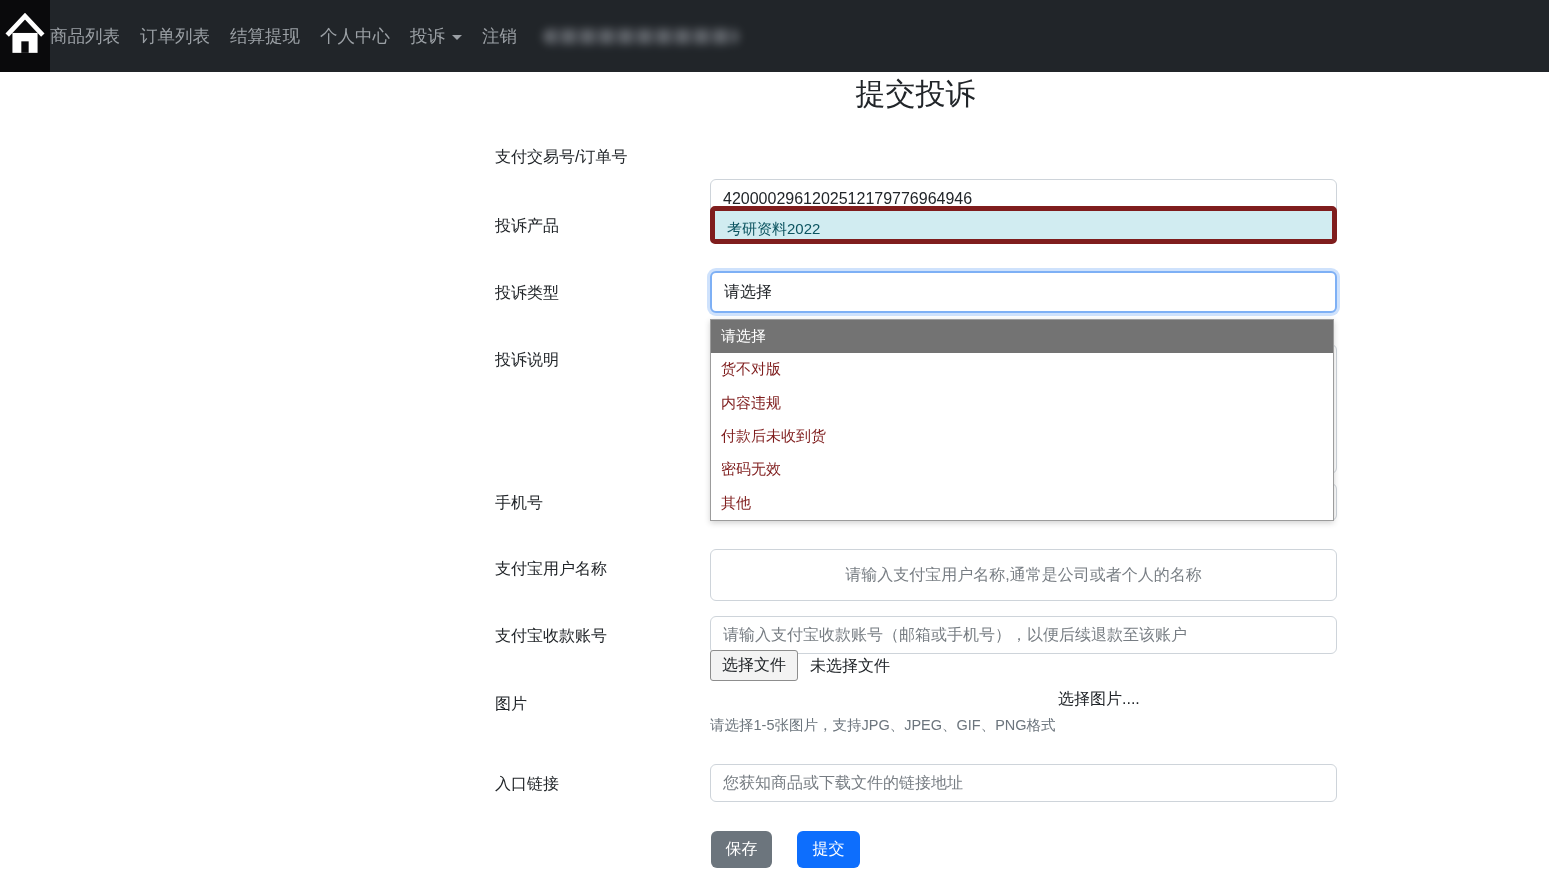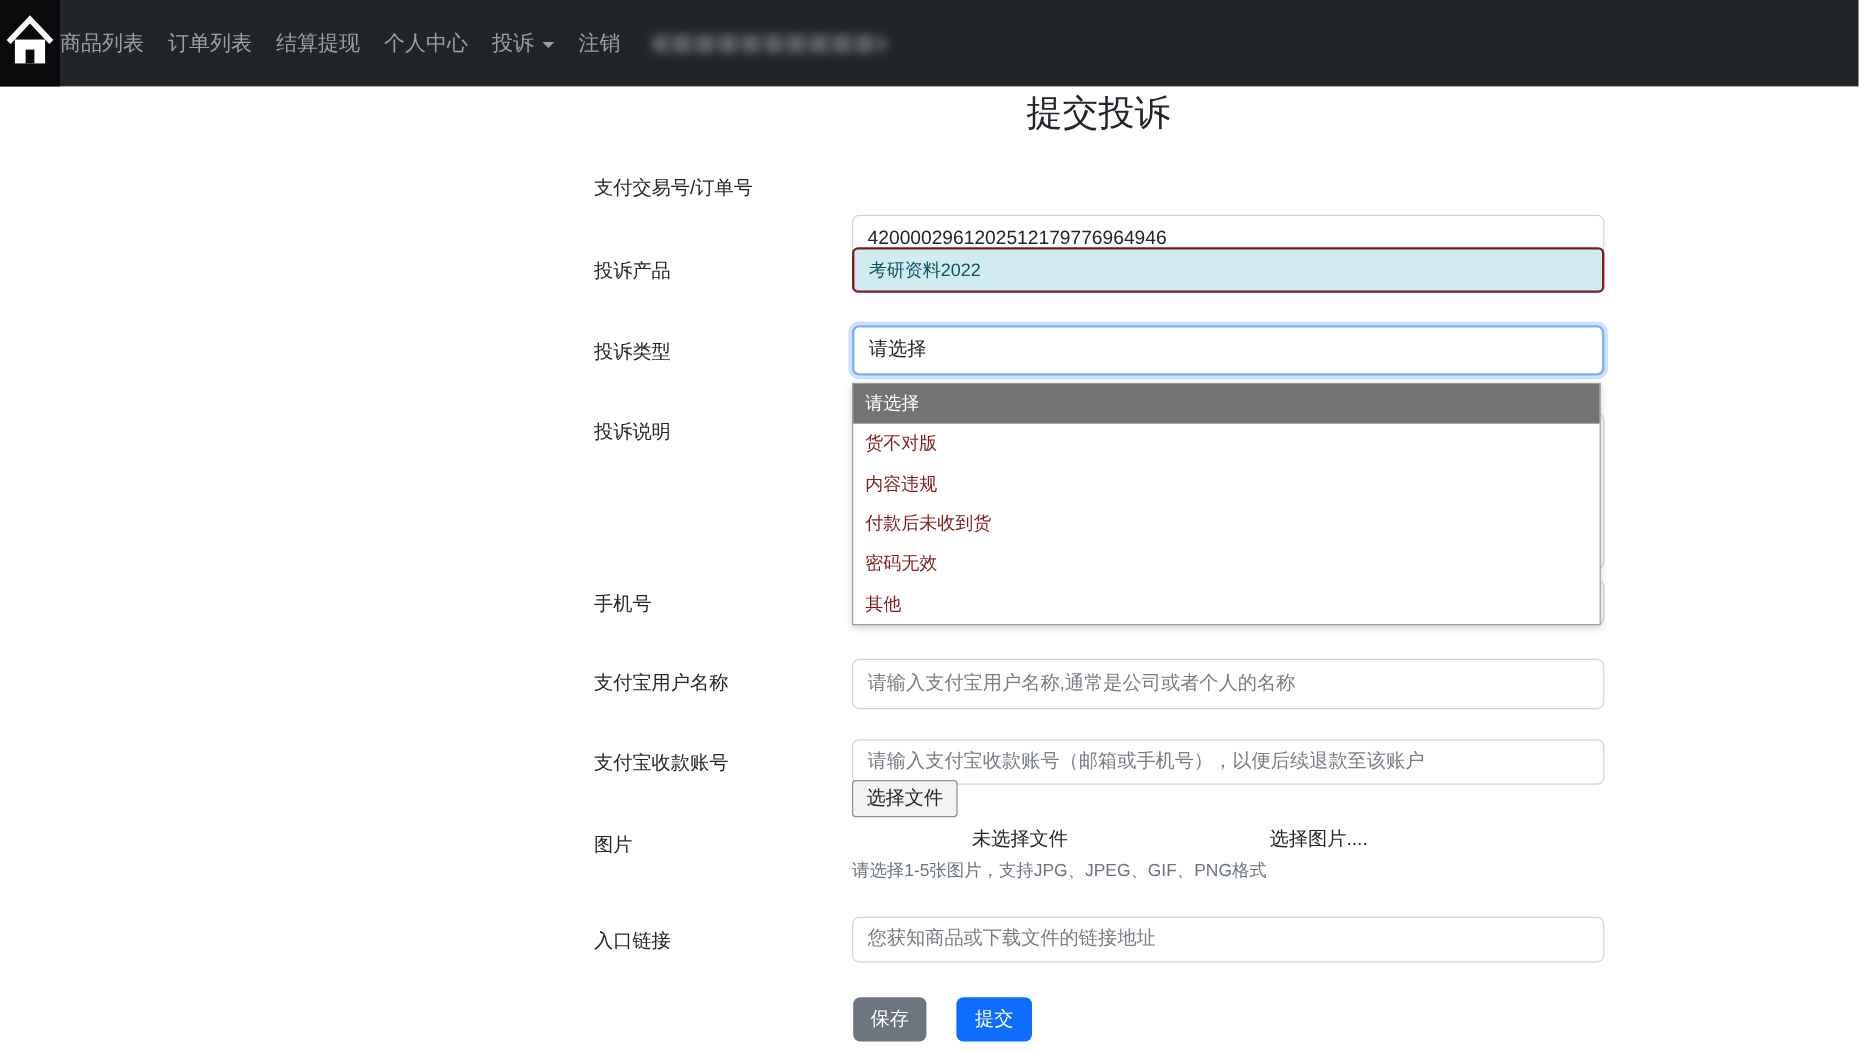--- a/index.html
+++ b/index.html
@@ -40,21 +40,21 @@
   .flabel { position:absolute; left:495px; font-size:16px; color:#212529; }
   .tb {
     position:absolute; left:710px; width:627px; height:39px;
     border:1px solid #ced4da; border-radius:6px; padding:0 12px;
     font-size:16px; color:#212529; background:#fff; outline:none;
     font-family:"Liberation Sans","DejaVu Sans",sans-serif;
   }
   .tb::placeholder { color:#777d83; opacity:1; }
   .info-box {
     position:absolute; left:710px; top:206px; width:627px; height:38px;
-    background:#d1ecf1; color:#0c5460; border:2px solid #7f1d1d; border-radius:5px;
+    background:#d1ecf1; color:#0c5460; border:5px solid #7f1d1d; border-radius:5px;
     font-size:15px; line-height:36px; padding:0 12px;
   }
   .select-box {
     position:absolute; left:710px; top:271px; width:627px; height:42px;
     background:#fff; border:2px solid #7eb0f5; border-radius:6px;
     box-shadow:0 0 0 3px #cfe2fc; font-size:16px; color:#212529;
     line-height:38px; padding:0 12px; cursor:pointer;
   }
   .desc-area {
     position:absolute; left:710px; top:344px; width:627px; height:130px;
@@ -74,21 +74,21 @@
     font-size:15px; color:#7f1d1d; cursor:pointer;
   }
   .option.highlighted { background:#737373; color:#ffffff; }
   
   .file-btn {
     position:absolute; left:710px; top:650px; height:31px; padding:0 11px;
     background:#f3f3f3; border:1px solid #8d8d8d; border-radius:3px;
     font-size:16px; color:#212529; cursor:pointer;
     font-family:"Liberation Sans","DejaVu Sans",sans-serif;
   }
-  .file-status { position:absolute; left:810px; top:689px; font-size:16px; color:#212529; }
+  .file-status { position:absolute; left:810px; top:656px; font-size:16px; color:#212529; }
   .choose-image { position:absolute; left:1058px; top:689px; font-size:16px; color:#212529; cursor:pointer; }
   .file-hint { position:absolute; left:710px; top:716px; font-size:14.5px; color:#6c757d; }
   
   .btn {
     position:absolute; top:831px; height:37px; border:none; border-radius:6px;
     color:#fff; font-size:16px; cursor:pointer;
     font-family:"Liberation Sans","DejaVu Sans",sans-serif;
   }
   .btn-save  { left:711px; width:61px; background:#6c757d; }
   .btn-submit{ left:797px; width:63px; background:#0d6efd; }
@@ -142,21 +142,21 @@
   <div class="dropdown">
     <div class="option highlighted">请选择</div>
     <div class="option">货不对版</div>
     <div class="option">内容违规</div>
     <div class="option">付款后未收到货</div>
     <div class="option">密码无效</div>
     <div class="option">其他</div>
   </div>
 
   <label class="flabel" style="top:559px">支付宝用户名称</label>
-  <input class="tb" style="top: 549px; height: 42px;" type="text" placeholder="请输入支付宝用户名称,通常是公司或者个人的名称">
+  <input class="tb" style="top: 549px; height: 52px; text-align: center;" type="text" placeholder="请输入支付宝用户名称,通常是公司或者个人的名称">
 
   <label class="flabel" style="top:626px">支付宝收款账号</label>
   <input class="tb" style="top: 616px; height: 38px;" type="text" placeholder="请输入支付宝收款账号（邮箱或手机号），以便后续退款至该账户">
 
   <label class="flabel" style="top:694px">图片</label>
   <button class="file-btn">选择文件</button>
   <span class="file-status">未选择文件</span>
   <span class="choose-image">选择图片....</span>
   <div class="file-hint">请选择1-5张图片，支持JPG、JPEG、GIF、PNG格式</div>
 

